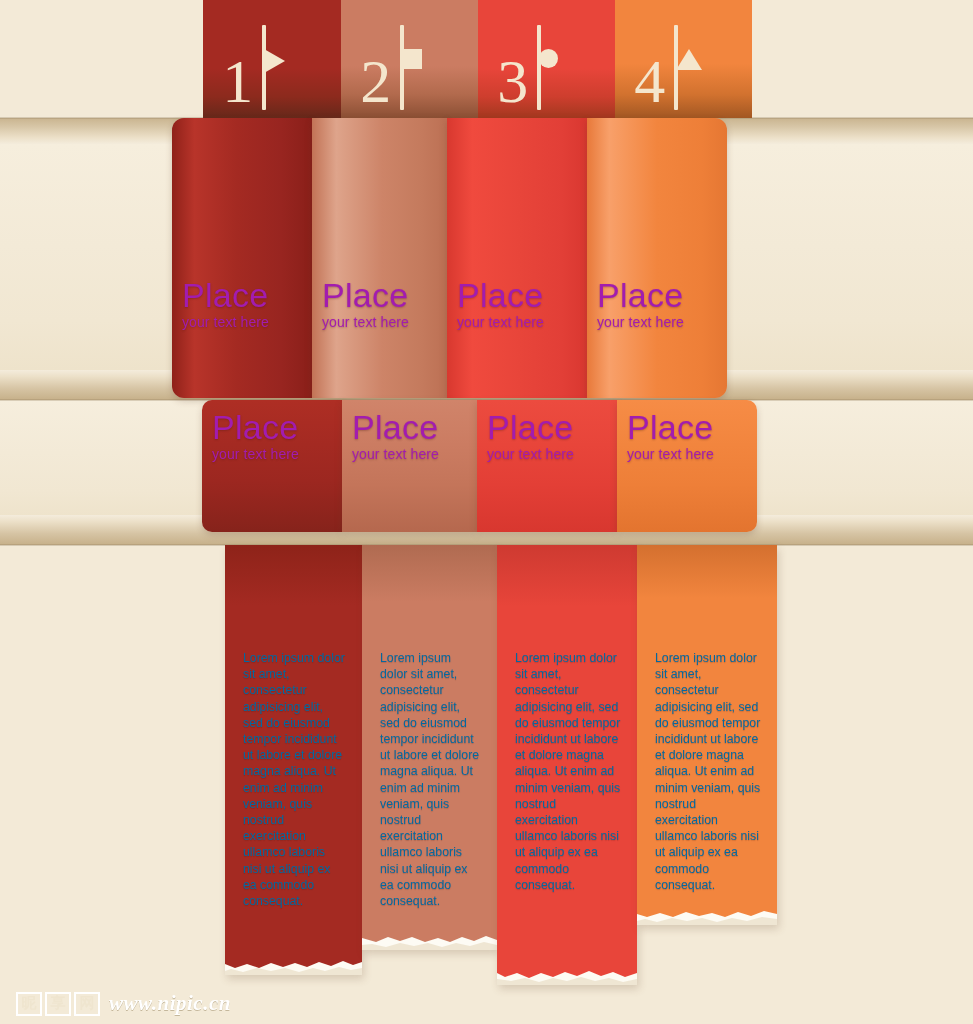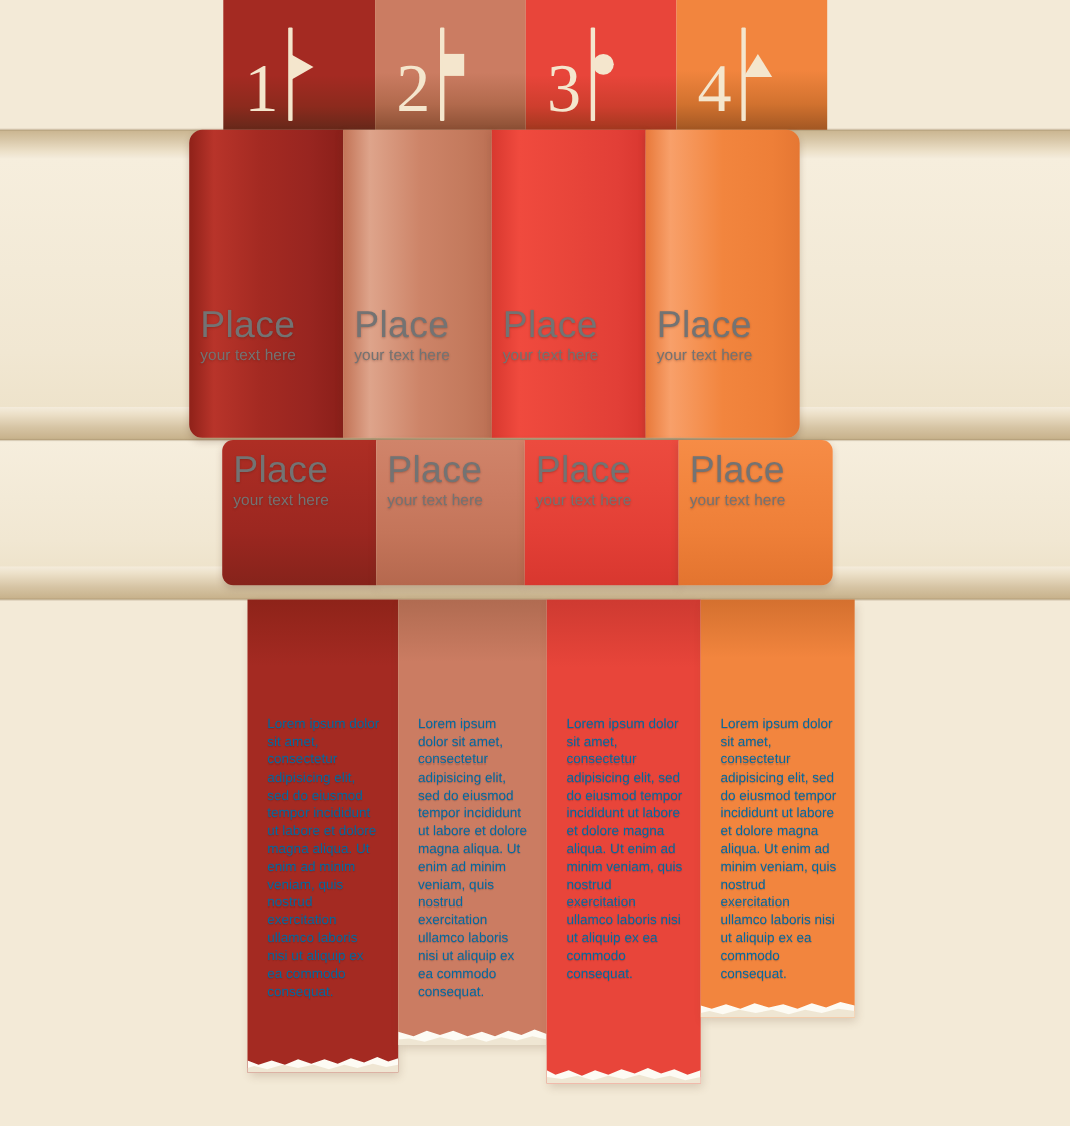--- a/index.html
+++ b/index.html
@@ -70,21 +70,21 @@
   
   .ribbon{
     position:absolute; z-index:6;
   }
   .ribbon .rb-face{
     position:absolute; inset:0;
     box-shadow:0 3px 7px rgba(90,55,35,.22);
   }
   .rb-text{
     position:absolute; left:10px; z-index:3;
-    color:#737373;
+    color:#a21caf;
     text-shadow:0 1px 2px rgba(70,25,15,.30);
     pointer-events:none;
   }
   .rb-place{
     font-family:"Liberation Sans", sans-serif;
     font-size:34px; font-weight:400; line-height:1;
     letter-spacing:.3px;
   }
   .rb-sub{
     font-size:14px; line-height:1; margin-top:3px; letter-spacing:.1px;
@@ -293,15 +293,23 @@
     <div class="pn-fill" style="background:linear-gradient(to bottom,#D4702F 0%,#F2853E 14%,#F2853E 100%);"></div>
     <div class="pn-text" style="top:105px;">Lorem ipsum dolor sit amet, consectetur adipisicing elit, sed do eiusmod tempor incididunt ut labore et dolore magna aliqua. Ut enim ad minim veniam, quis nostrud exercitation ullamco laboris nisi ut aliquip ex ea commodo consequat.</div>
     <div class="torn">
       <svg viewBox="0 0 140 22" preserveAspectRatio="none">
         <path d="M0,22 L140,22 L140,11 L127,8 L114,13 L101,9 L88,14 L75,10 L62,13 L49,9 L36,14 L23,10 L10,14 L0,11 Z" fill="#fdfbf4"></path>
         <path d="M0,22 L140,22 L140,16 L125,14 L110,18 L95,15 L80,19 L65,15 L50,18 L35,15 L20,19 L8,16 L0,18 Z" fill="#ece2cd" opacity=".85"></path>
       </svg>
     </div>
   </div>
 
+  <div id="watermark">
+    <div class="wm-logo">
+      <span class="wm-box">昵</span>
+      <span class="wm-box">享</span>
+      <span class="wm-box">网</span>
+    </div>
+    <span class="wm-url">www.nipic.cn</span>
+  </div>
 
 
 </div>
 
 </body></html>

